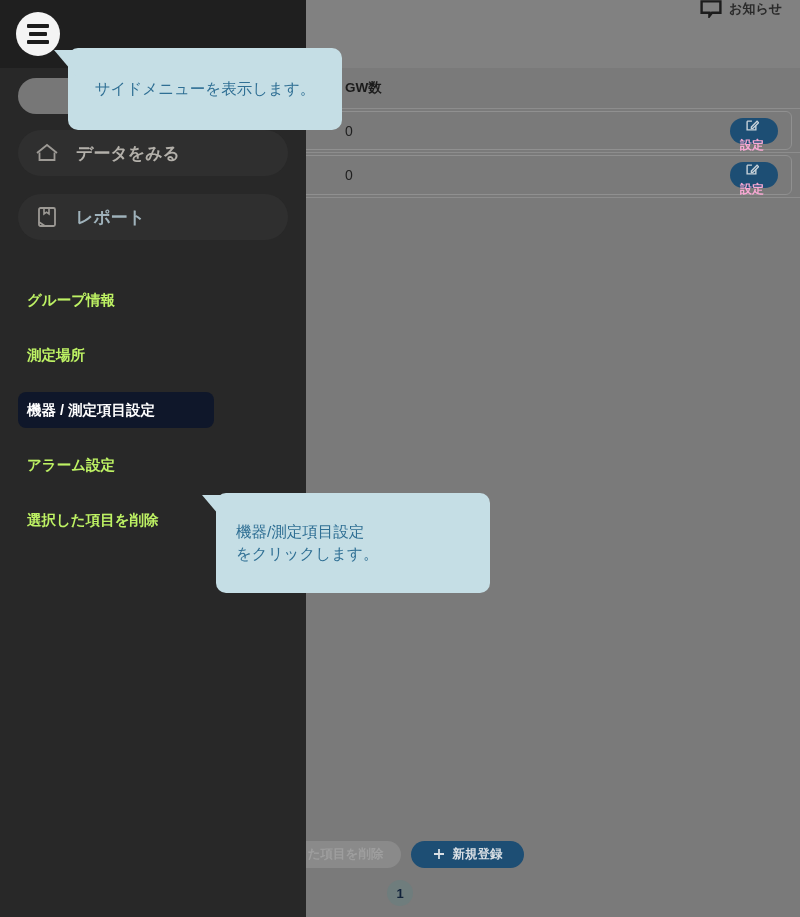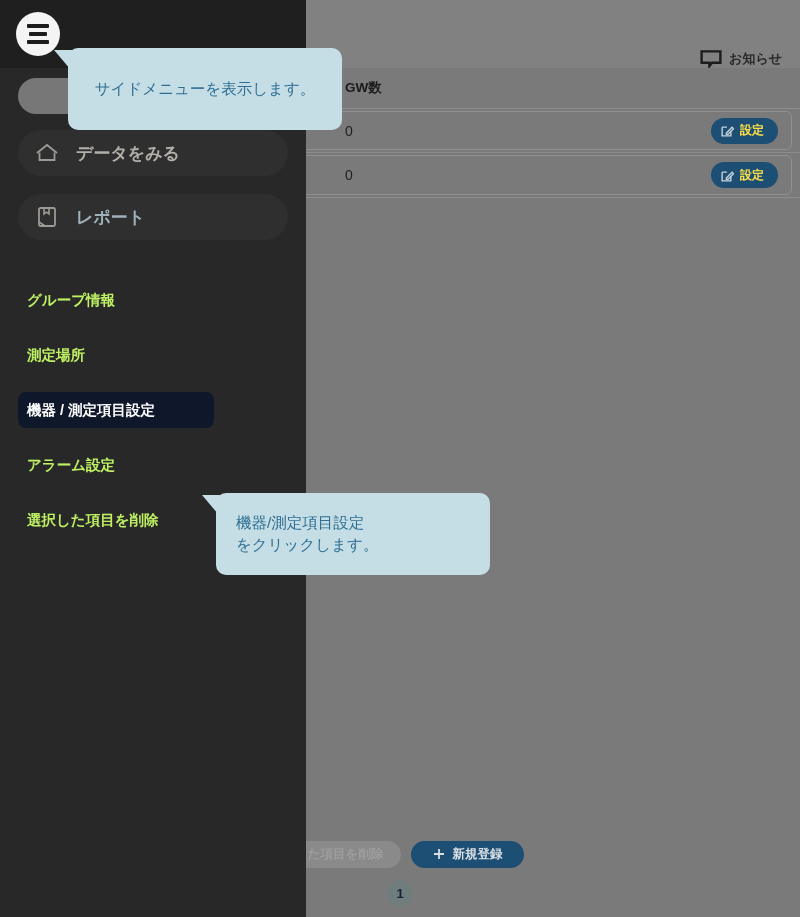--- a/index.html
+++ b/index.html
@@ -10,21 +10,21 @@
     overflow: hidden;
   }
   #app { position: relative; width: 800px; height: 917px; }
 
   
   .page { position: absolute; inset: 0; background: #7a7a7a; }
 
   .topbar {
     position: absolute; top: 0; left: 0; width: 800px; height: 68px;
     background: #818181;
-    display: flex; align-items: flex-end;
+    display: flex; align-items: flex-start;
   }
   .topbar-title {
     margin-left: 62px; font-size: 20px; font-weight: 700; color: #1c1c1c;
     letter-spacing: .5px;
   }
   .topbar-right {
     margin-left: auto; margin-right: 18px;
     display: flex; align-items: center; gap: 7px;
   }
   .notice-label { font-size: 13px; font-weight: 700; color: #2a2a2a; }
@@ -45,24 +45,25 @@
   }
   .row + .row { border-top: none; }
   .cell-gw { margin-left: 345px; font-size: 14px; color: #1f1f1f; }
   .row-card {
     position: absolute; left: 2px; right: 8px; top: 2px; bottom: 2px;
     border: 1px solid #909090; border-radius: 6px; pointer-events: none;
   }
   .btn-setting {
     position: absolute; right: 22px; top: 50%; transform: translateY(-50%);
     height: 26px; padding: 0 14px 0 10px; border-radius: 13px;
-    background: #1d4e74; color: #fde047; border: none;
+    background: #1d4e74; color: #f9a8d4; border: none;
     display: flex; align-items: center; gap: 6px;
     font-size: 12px; font-weight: 700;
     font-family: "Liberation Sans", sans-serif;
+    flex-direction: column;
   }
 
   
   .actionbar {
     position: absolute; left: 0; right: 0; top: 838px; height: 32px;
     display: flex; align-items: center;
   }
   .btn-delete {
     margin-left: 252px; height: 27px; padding: 0 18px; border-radius: 14px;
     background: #8a8a8a; color: #9e9e9e; border: none;
@@ -138,21 +139,21 @@
   .tip {
     position: absolute; z-index: 20;
     background: #c5dee5; border-radius: 10px;
     color: #2f6f94; font-size: 15.5px; line-height: 1.45;
     padding: 4px 20px;
     display: flex; align-items: center; justify-content: center;
     text-align: center;
   }
   .tip-1 { left: 68px; top: 48px; width: 274px; height: 82px; }
   .tip-2 {
-    left: 216px; top: 493px; width: 274px; height: 82px;
+    left: 216px; top: 493px; width: 274px; height: 100px;
     text-align: left; justify-content: flex-start;
   }
   .tip-1::after {
     content: ""; position: absolute;
     left: -14px; top: 2px;
     width: 0; height: 0;
     border-right: 22px solid #c5dee5;
     border-top: 0 solid transparent;
     border-bottom: 26px solid transparent;
   }

